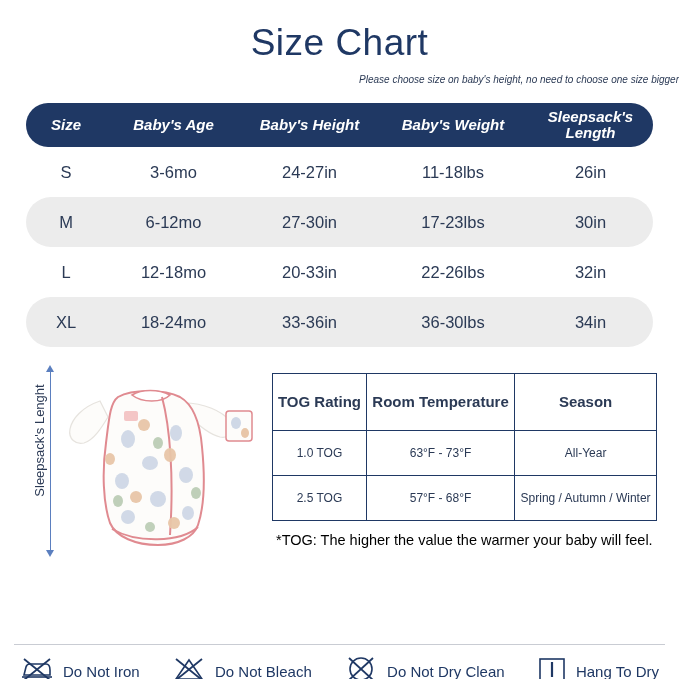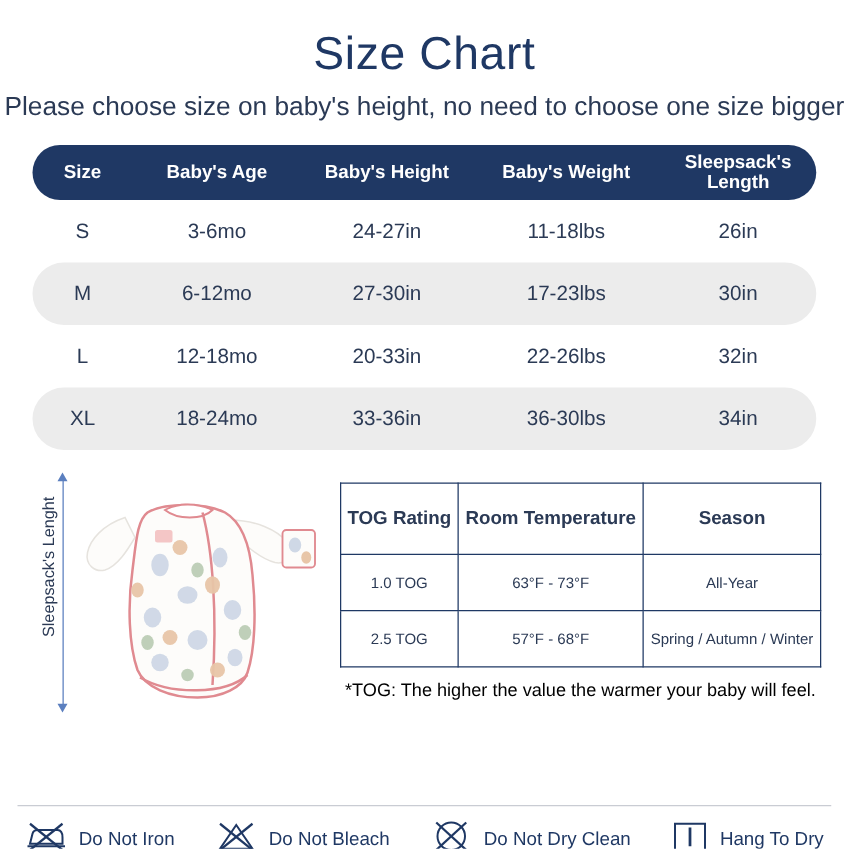--- a/index.html
+++ b/index.html
@@ -24,40 +24,42 @@
   
   .title {
     text-align: center;
     font-size: 37px;
     font-weight: normal;
     color: #1f3864;
     letter-spacing: 0.5px;
     margin-top: 22px;
   }
   .subtitle {
-    text-align: center;
-    font-size: 21px;
+    text-align: right;
+    font-size: 10px;
     color: #2b3a55;
     margin-top: 10px;
+    font-style: italic;
   }
 
   
   .size-table {
     margin: 18px 26px 0 26px;
     width: 627px;
   }
   .size-head {
     display: flex;
     background: #1f3864;
     color: #ffffff;
     border-radius: 22px;
     height: 44px;
     align-items: center;
     font-size: 15px;
     font-weight: bold;
+    font-style: italic;
   }
   .size-head .cell {
     text-align: center;
     line-height: 1.1;
   }
   .size-row {
     display: flex;
     align-items: center;
     height: 50px;
     font-size: 16.5px;

